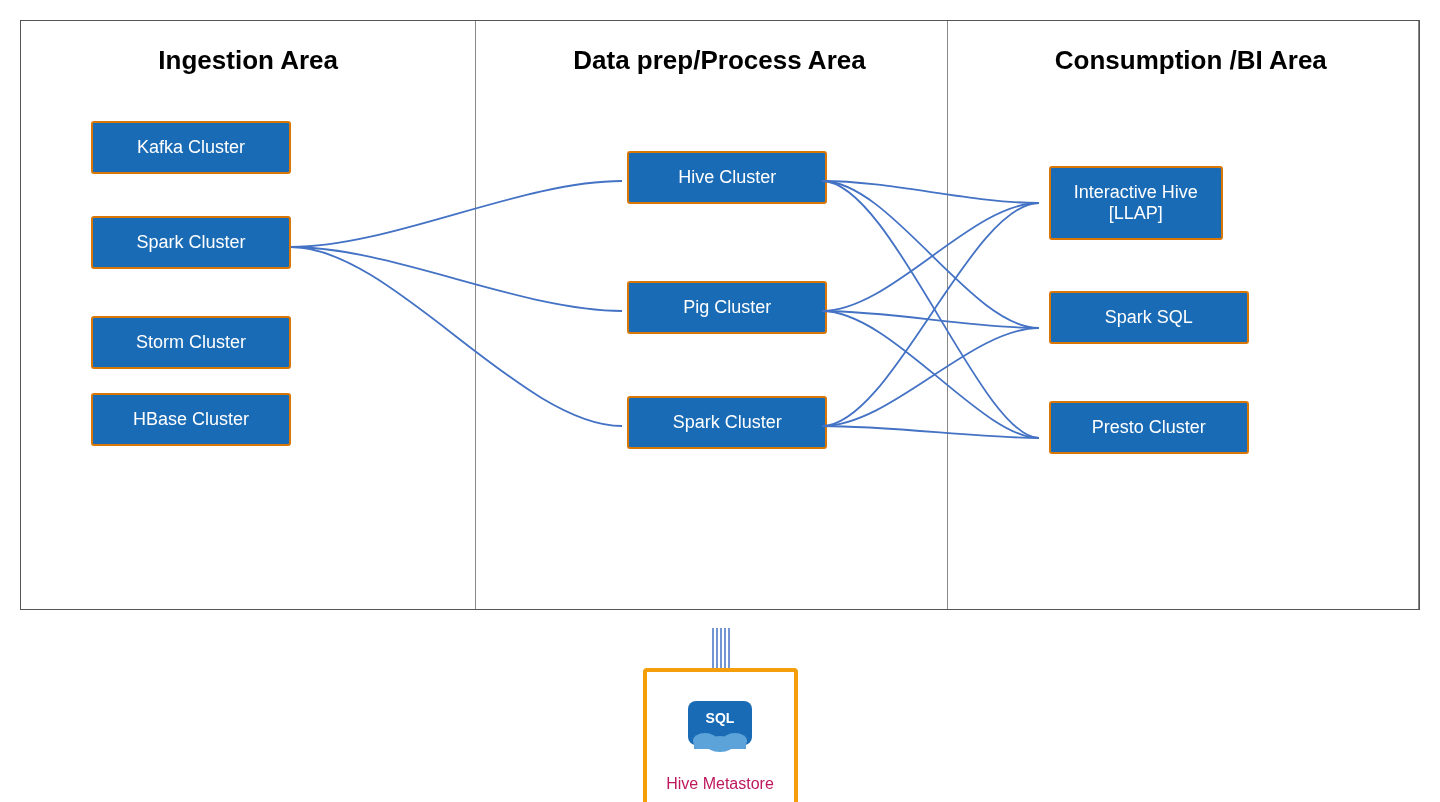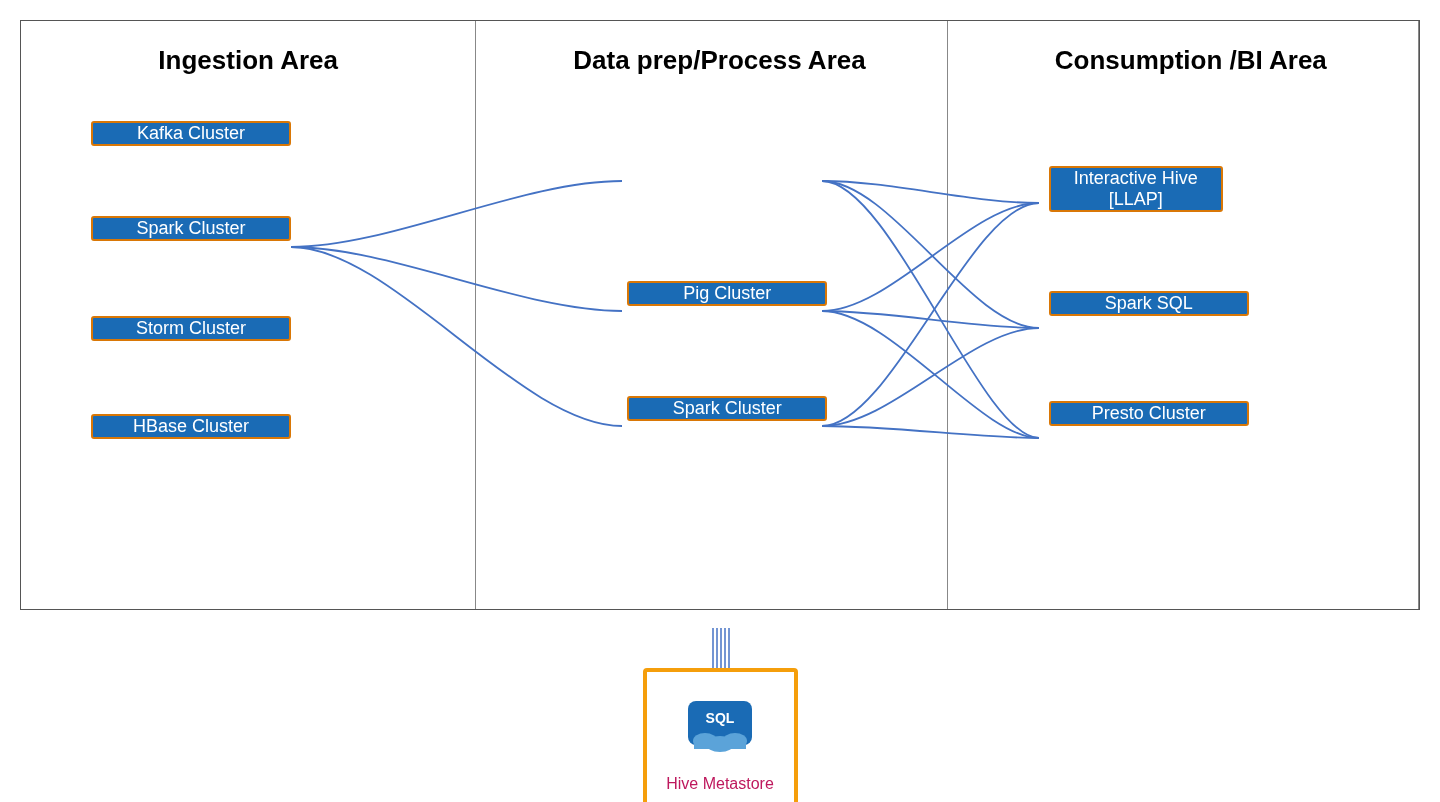--- a/index.html
+++ b/index.html
@@ -46,32 +46,32 @@
       padding: 14px 0 8px;
     }
 
     .cluster-box {
       background: #1a6bb5;
       border: 2.5px solid #d97706;
       border-radius: 3px;
       color: #fff;
       font-size: 18px;
       font-weight: 500;
-      padding: 0 20px;
+      padding: 14px 20px;
       text-align: center;
       position: absolute;
       width: 200px;
       cursor: default;
     }
 
     
     #kafka    { left: 70px; top: 100px; }
     #spark1   { left: 70px; top: 195px; }
     #storm    { left: 70px; top: 295px; }
-    #hbase    { left: 70px; top: 393px; }
+    #hbase    { left: 70px; top: 372px; }
 
     
     #hive     { left: 135px; top: 130px; }
     #pig      { left: 135px; top: 260px; }
     #spark2   { left: 135px; top: 375px; }
 
     
     #ihive    { left: 85px; top: 145px; width: 174px; }
     #sparksql { left: 85px; top: 270px; }
     #presto   { left: 85px; top: 380px; }
@@ -140,20 +140,23 @@
         <span>Storm Cluster</span>
       </div>
       <div class="cluster-box" id="hbase">
         <span>HBase Cluster</span>
       </div>
     </div>
 
     <div class="column" style="position:relative;">
       <div class="column-title">Data prep/Process Area</div>
 
+      <div class="cluster-box" id="hive">
+        <span>Hive Cluster</span>
+      </div>
       <div class="cluster-box" id="pig">
         <span>Pig Cluster</span>
       </div>
       <div class="cluster-box" id="spark2">
         <span>Spark Cluster</span>
       </div>
     </div>
 
     <div class="column" style="position:relative;">
       <div class="column-title">Consumption /BI Area</div>

